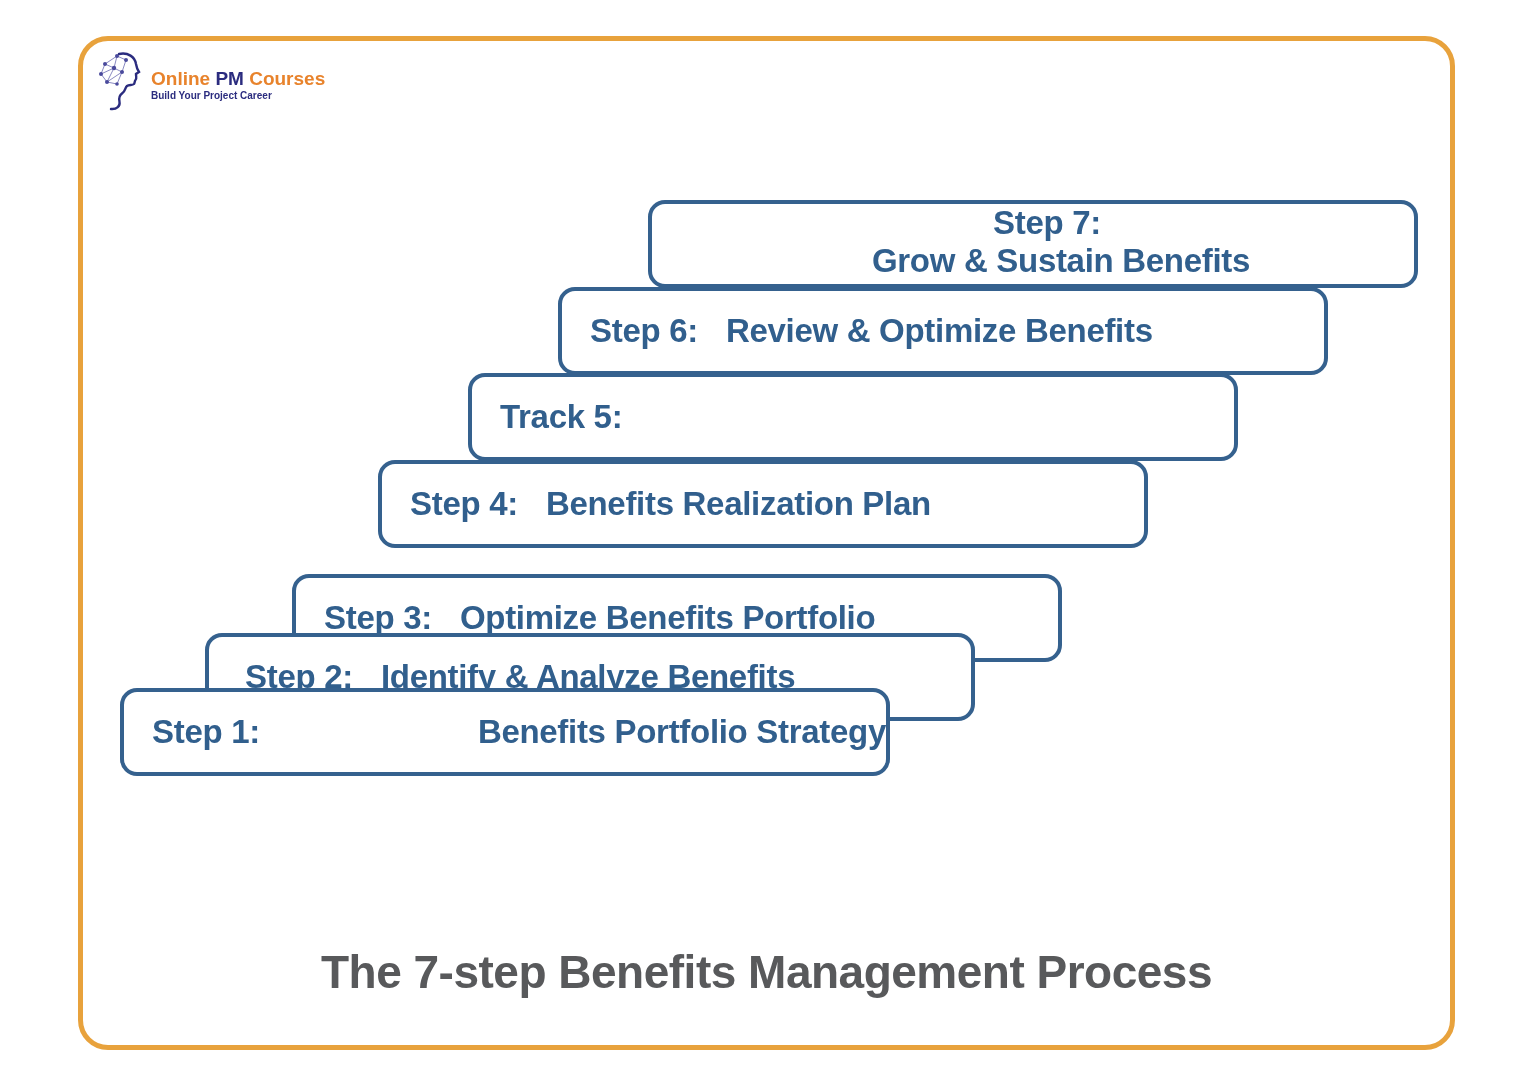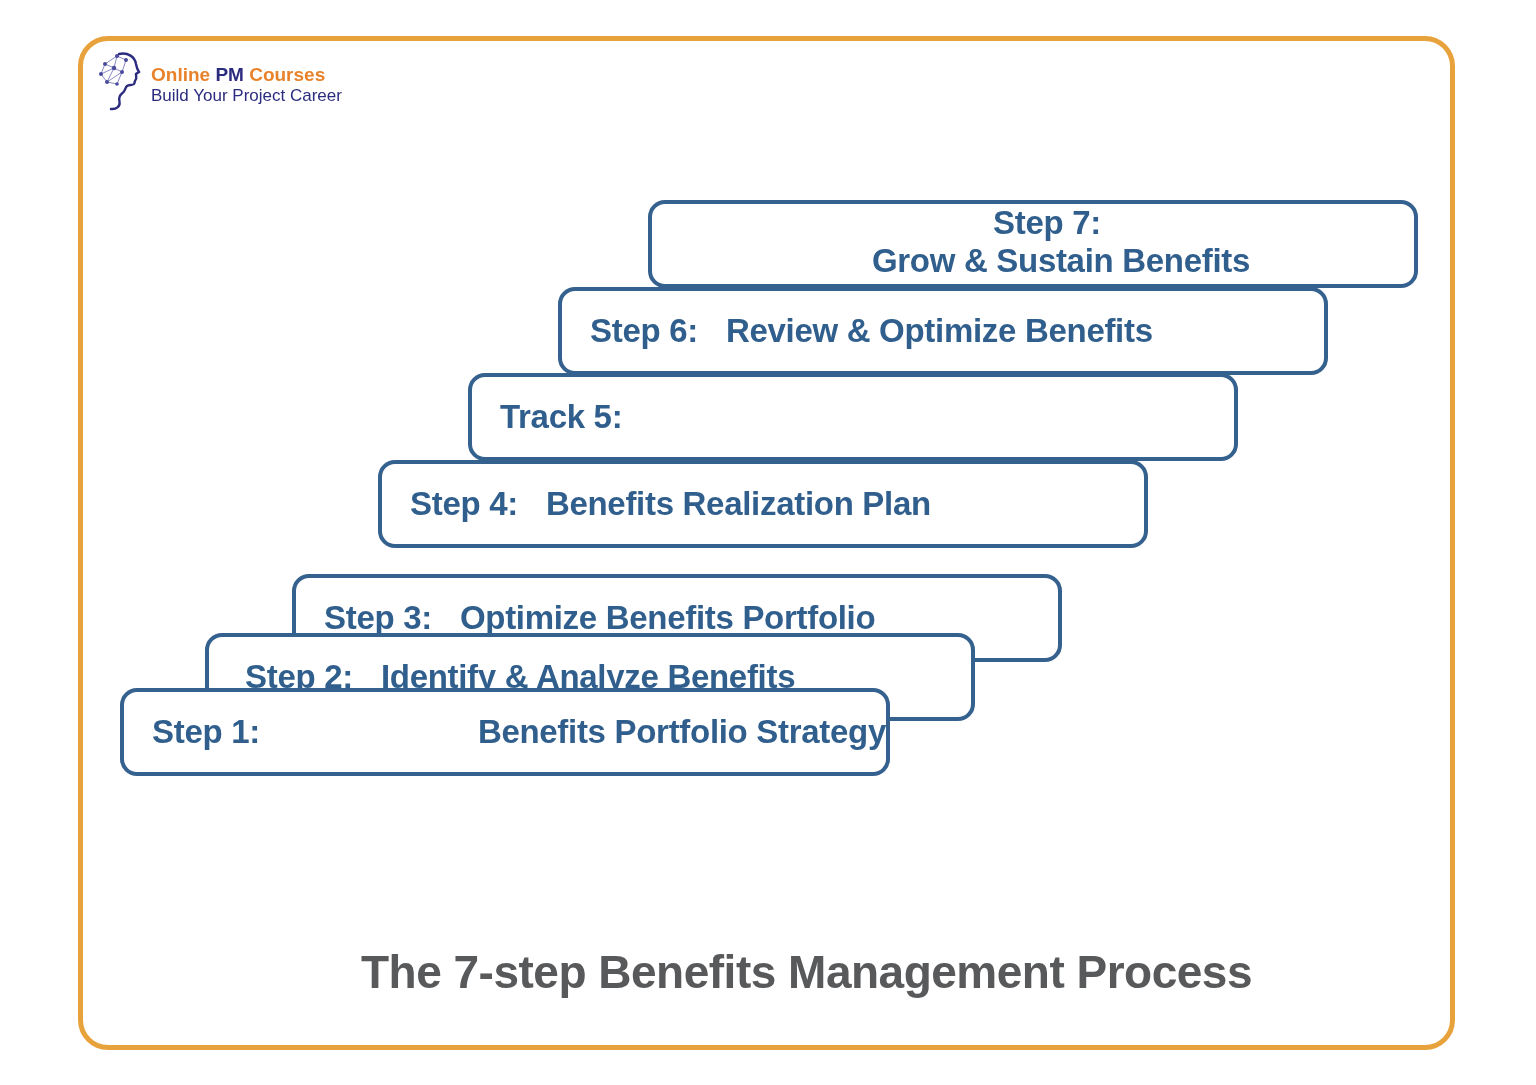--- a/index.html
+++ b/index.html
@@ -47,22 +47,22 @@
     white-space: nowrap;
   }
   .brand {
     font-size: 19px;
     font-weight: bold;
     letter-spacing: 0;
   }
   .brand .orange { color: #E8832C; }
   .brand .navy   { color: #2B2C7F; }
   .tagline {
-    font-size: 17px;
-    font-weight: normal;
+    font-size: 10px;
+    font-weight: bold;
     color: #2B2C7F;
     margin-top: 1px;
   }
   
   .step {
     position: absolute;
     width: 770px;
     height: 88px;
     box-sizing: border-box;
     background: #ffffff;
@@ -89,21 +89,20 @@
   .diagram-title {
     position: absolute;
     left: 78px;
     top: 945px;
     width: 1377px;
     text-align: center;
     font-size: 46px;
     font-weight: bold;
     letter-spacing: -0.5px;
     color: #58595B;
-    padding-left: 40px;
   }
 </style>
 </head>
 <body>
 
 <div class="canvas">
 
   <div class="frame"></div>
 
   <div class="logo">

